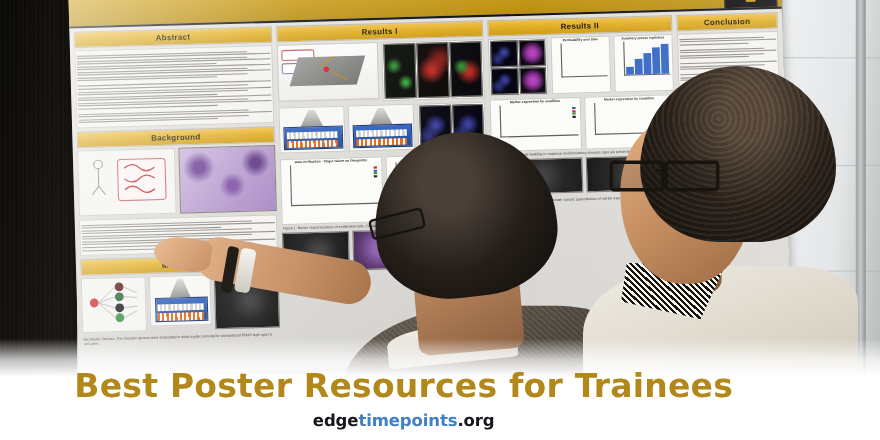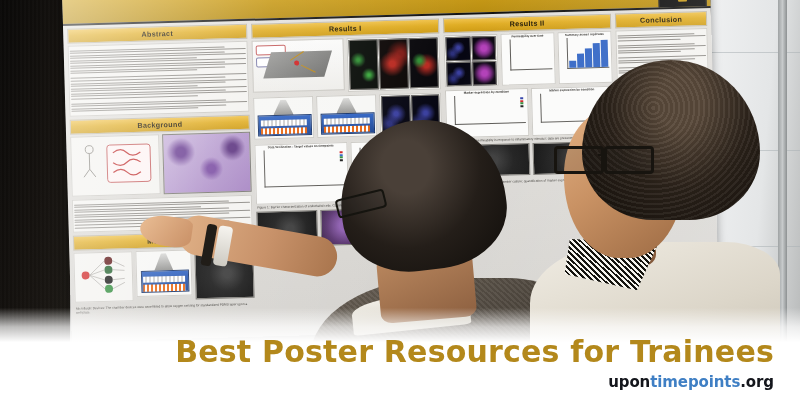--- a/index.html
+++ b/index.html
@@ -249,21 +249,21 @@
 
   
   .fade{
     position:absolute;left:0;top:252px;width:800px;height:96px;
     background:linear-gradient(180deg,rgba(255,255,255,0) 0%,rgba(255,255,255,0) 58%,rgba(255,255,255,.72) 78%,#ffffff 94%);
     pointer-events:none;
   }
   .whitebox{position:absolute;left:0;top:344px;width:800px;height:56px;background:#fff;}
 
   .caption{
-    position:absolute;left:0;top:336px;width:734px;text-align:right;margin-left:40px;
+    position:absolute;left:0;top:336px;width:734px;text-align:center;
   }
   .big-title{
     font-size:30px;font-weight:bold;letter-spacing:.2px;line-height:32px;
     color:#b3881b;font-family:"DejaVu Sans","Liberation Sans",sans-serif;
   }
   .site{
     margin-top:5px;font-size:15px;font-weight:bold;letter-spacing:-.1px;
     font-family:"DejaVu Sans","Liberation Sans",sans-serif;
   }
   .site .d{color:#14161c;}
@@ -686,16 +686,16 @@
         </div>
     </div>
 
     <div class="fade"></div>
   </div>
 
   <div class="whitebox"></div>
 
   <div class="caption">
     <div class="big-title">Best Poster Resources for Trainees</div>
-    <div class="site"><span class="d">upon</span><span class="b">timepoints</span><span class="d">.org</span></div>
+    <div class="site"><span class="d">edge</span><span class="b">timepoints</span><span class="d">.org</span></div>
   </div>
 
 </div>
 
 </body></html>

